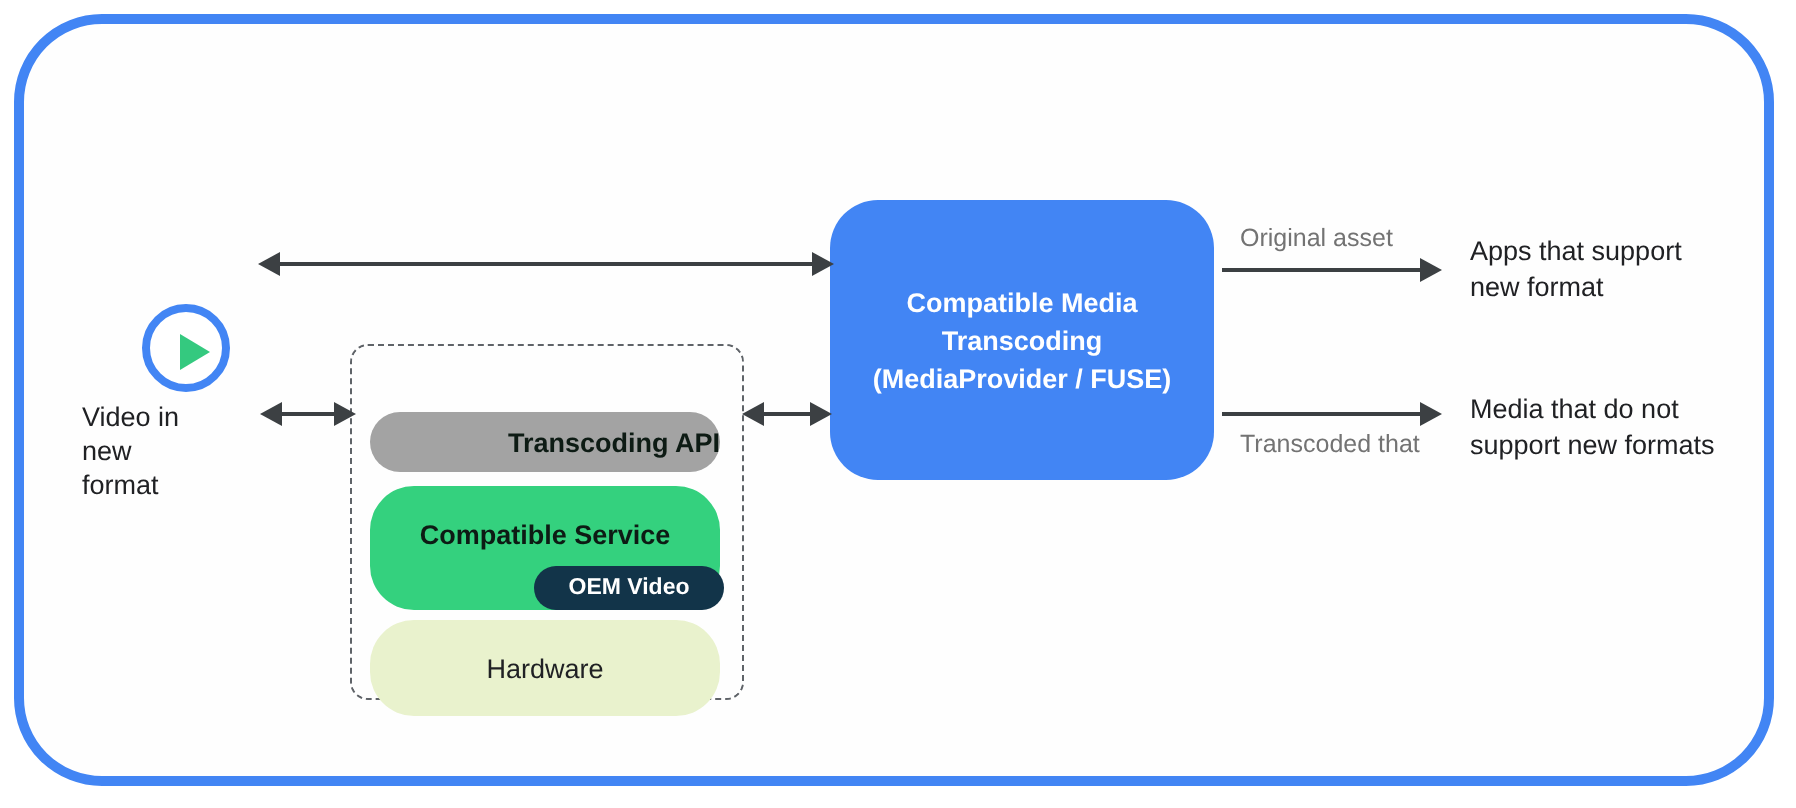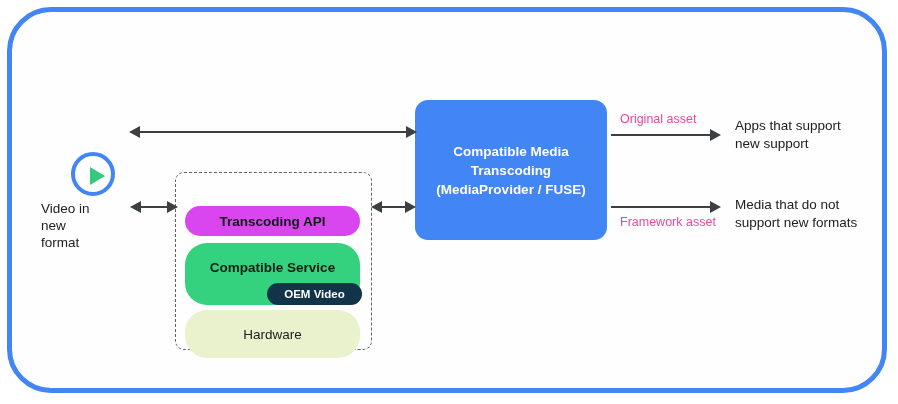--- a/index.html
+++ b/index.html
@@ -46,41 +46,41 @@
   .mf-title{
     position:absolute;left:175px;top:182px;width:197px;text-align:center;
     font-size:13.5px;color:#202124;
   }
 
   .pill{
     position:absolute;border-radius:22px;display:flex;align-items:center;
     justify-content:center;box-sizing:border-box;
   }
   .api-pill{
-    left:185px;top:206px;width:175px;height:30px;background:#d946ef;
-    font-size:13.5px;font-weight:bold;color:#0d1b14;
+    left:185px;top:206px;width:175px;height:30px;background:#a3a3a3;
+    font-size:13.5px;font-weight:bold;color:#0d1b14;justify-content:flex-end;
   }
   .svc-pill{
     left:185px;top:243px;width:175px;height:62px;background:#34d17e;
     font-size:13.5px;font-weight:bold;color:#0d1b14;
     align-items:flex-start;padding-top:17px;
   }
   .oem-pill{
     left:267px;top:283px;width:95px;height:22px;background:#123449;
     font-size:11.5px;font-weight:bold;color:#ffffff;border-radius:12px;
   }
   .hw-pill{
     left:185px;top:310px;width:175px;height:48px;background:#e9f2cd;
     font-size:13.5px;color:#202124;
   }
 
   
   .cmt-box{
     position:absolute;left:415px;top:100px;width:192px;height:140px;
-    background:#4285f4;border-radius:13px;
+    background:#4285f4;border-radius:24px;
     display:flex;align-items:center;justify-content:center;
     text-align:center;color:#ffffff;font-size:13.5px;font-weight:bold;
     line-height:19px;box-sizing:border-box;padding:16px 8px;
   }
 
   
   .arrow-line{position:absolute;background:#3c4043;height:2px;}
   .ah-right{
     position:absolute;width:0;height:0;
     border-top:6px solid transparent;border-bottom:6px solid transparent;
@@ -107,21 +107,21 @@
   .arr-f-head-r{left:405px;top:201px;}
   .arr-f-head-l{left:371px;top:201px;}
 
   
   .arr-o-line{left:611px;top:134px;width:99px;}
   .arr-o-head{left:710px;top:129px;}
   .arr-t-line{left:611px;top:206px;width:99px;}
   .arr-t-head{left:710px;top:201px;}
 
   .asset-label{
-    position:absolute;font-size:12.5px;color:#ec4899;white-space:nowrap;
+    position:absolute;font-size:12.5px;color:#737373;white-space:nowrap;
   }
   .lbl-original{left:620px;top:112px;}
   .lbl-transcoded{left:620px;top:215px;}
 
   .apps-label{
     position:absolute;font-size:13.5px;color:#202124;line-height:18px;
     white-space:nowrap;
   }
   .lbl-apps-support{left:735px;top:117px;}
   .lbl-apps-nosupport{left:735px;top:196px;}
@@ -180,24 +180,24 @@
   <div class="ah-right arr-f-head-r"></div>
   <div class="ah-left arr-f-head-l"></div>
 
   <div class="arrow-line arr-o-line"></div>
   <div class="ah-right arr-o-head"></div>
 
   <div class="arrow-line arr-t-line"></div>
   <div class="ah-right arr-t-head"></div>
 
   <div class="asset-label lbl-original">Original asset</div>
-  <div class="asset-label lbl-transcoded">Framework asset</div>
+  <div class="asset-label lbl-transcoded">Transcoded that</div>
 
   <div class="apps-label lbl-apps-support">
     <div>Apps that support</div>
-    <div>new support</div>
+    <div>new format</div>
   </div>
   <div class="apps-label lbl-apps-nosupport">
     <div>Media that do not</div>
     <div>support new formats</div>
   </div>
 
 </div>
 
 </body></html>

